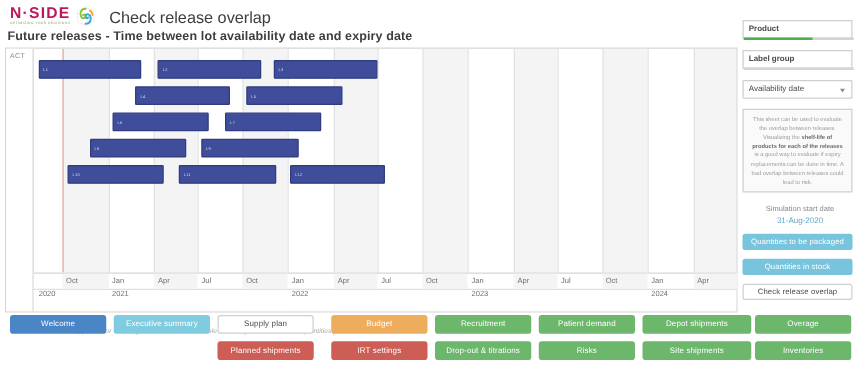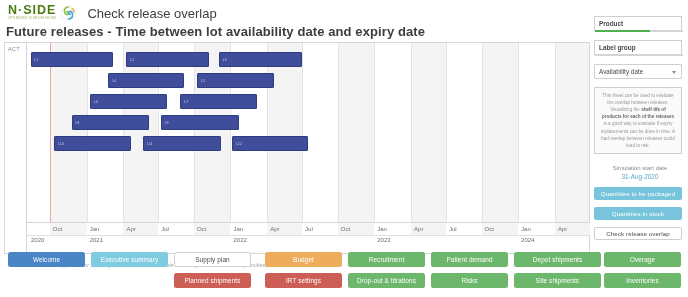--- a/index.html
+++ b/index.html
@@ -9,28 +9,28 @@
     font-family:"Liberation Sans", sans-serif;
     font-size:8px;color:#4a4a4a;
     -webkit-font-smoothing:antialiased;
   }
   .app{position:relative;width:688px;height:297px;}
 
   
   .header{position:absolute;left:0;top:0;width:688px;height:26px;display:flex;align-items:center;}
   .logo-wrap{display:flex;align-items:flex-start;margin-left:8px;}
   .logo-text{display:flex;flex-direction:column;line-height:1;}
-  .logo-main{font-size:12.5px;font-weight:bold;letter-spacing:1px;color:#4d7c0f;}
+  .logo-main{font-size:12.5px;font-weight:bold;letter-spacing:1px;color:#be185d;}
   .logo-sub{font-size:2.6px;letter-spacing:.4px;color:#8a9a46;margin-top:1.5px;}
   .logo-mark{margin-left:5px;margin-top:1px;}
   .app-title{margin-left:11px;font-size:13px;color:#3d3d3d;font-weight:normal;}
 
   
   .chart-block{position:absolute;left:4px;top:24px;width:586px;}
-  .chart-title{font-size:13px;font-weight:bold;color:#3d3d3d;margin:0 0 3px 2px;letter-spacing:.1px;}
+  .chart-title{font-size:10px;font-weight:bold;color:#3d3d3d;margin:0 0 3px 2px;letter-spacing:.1px;}
   .chart-frame{position:relative;width:586px;height:212px;border:1px solid #d6d6d6;background:#ffffff;box-sizing:border-box;}
   .row-label-col{position:absolute;left:0;top:0;width:22px;height:100%;border-right:1px solid #d6d6d6;box-sizing:border-box;background:#fff;}
   .row-label{position:absolute;left:3px;top:3px;font-size:5.6px;color:#8a8a8a;letter-spacing:.3px;}
   .plot{position:absolute;left:22px;top:0;right:0;bottom:0;overflow:hidden;}
   .band{position:absolute;top:0;bottom:0;background:#f4f4f4;}
   .gridline{position:absolute;top:0;bottom:0;width:1px;background:#e3e3e3;}
   .today-line{position:absolute;top:0;bottom:0;width:1.4px;background:#f2a9a0;}
   .bar{position:absolute;height:15px;background:#3f4d9a;border:1px solid #2f3c80;box-sizing:border-box;border-radius:1px;}
   .bar-lab{position:absolute;left:3px;top:4.5px;font-size:3.2px;color:#d8dcf0;white-space:nowrap;letter-spacing:.2px;}
 

